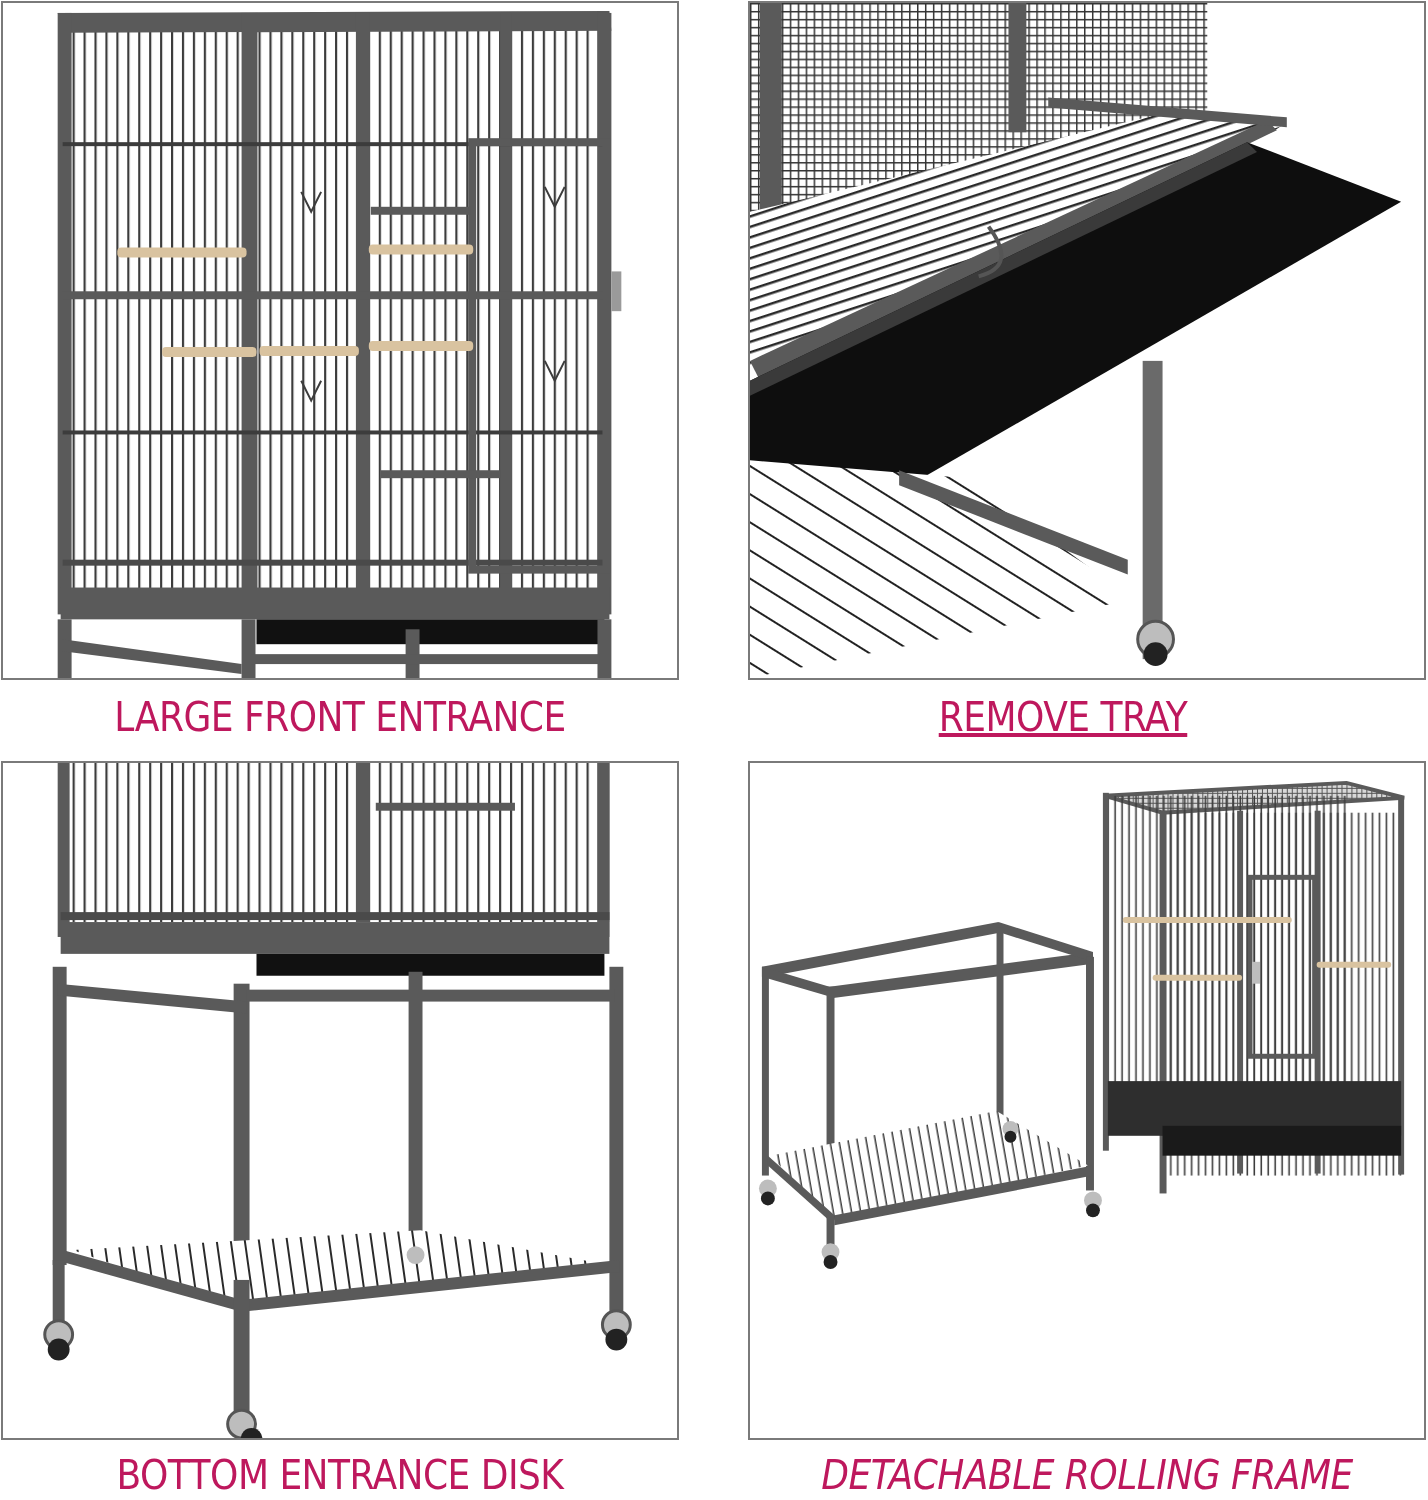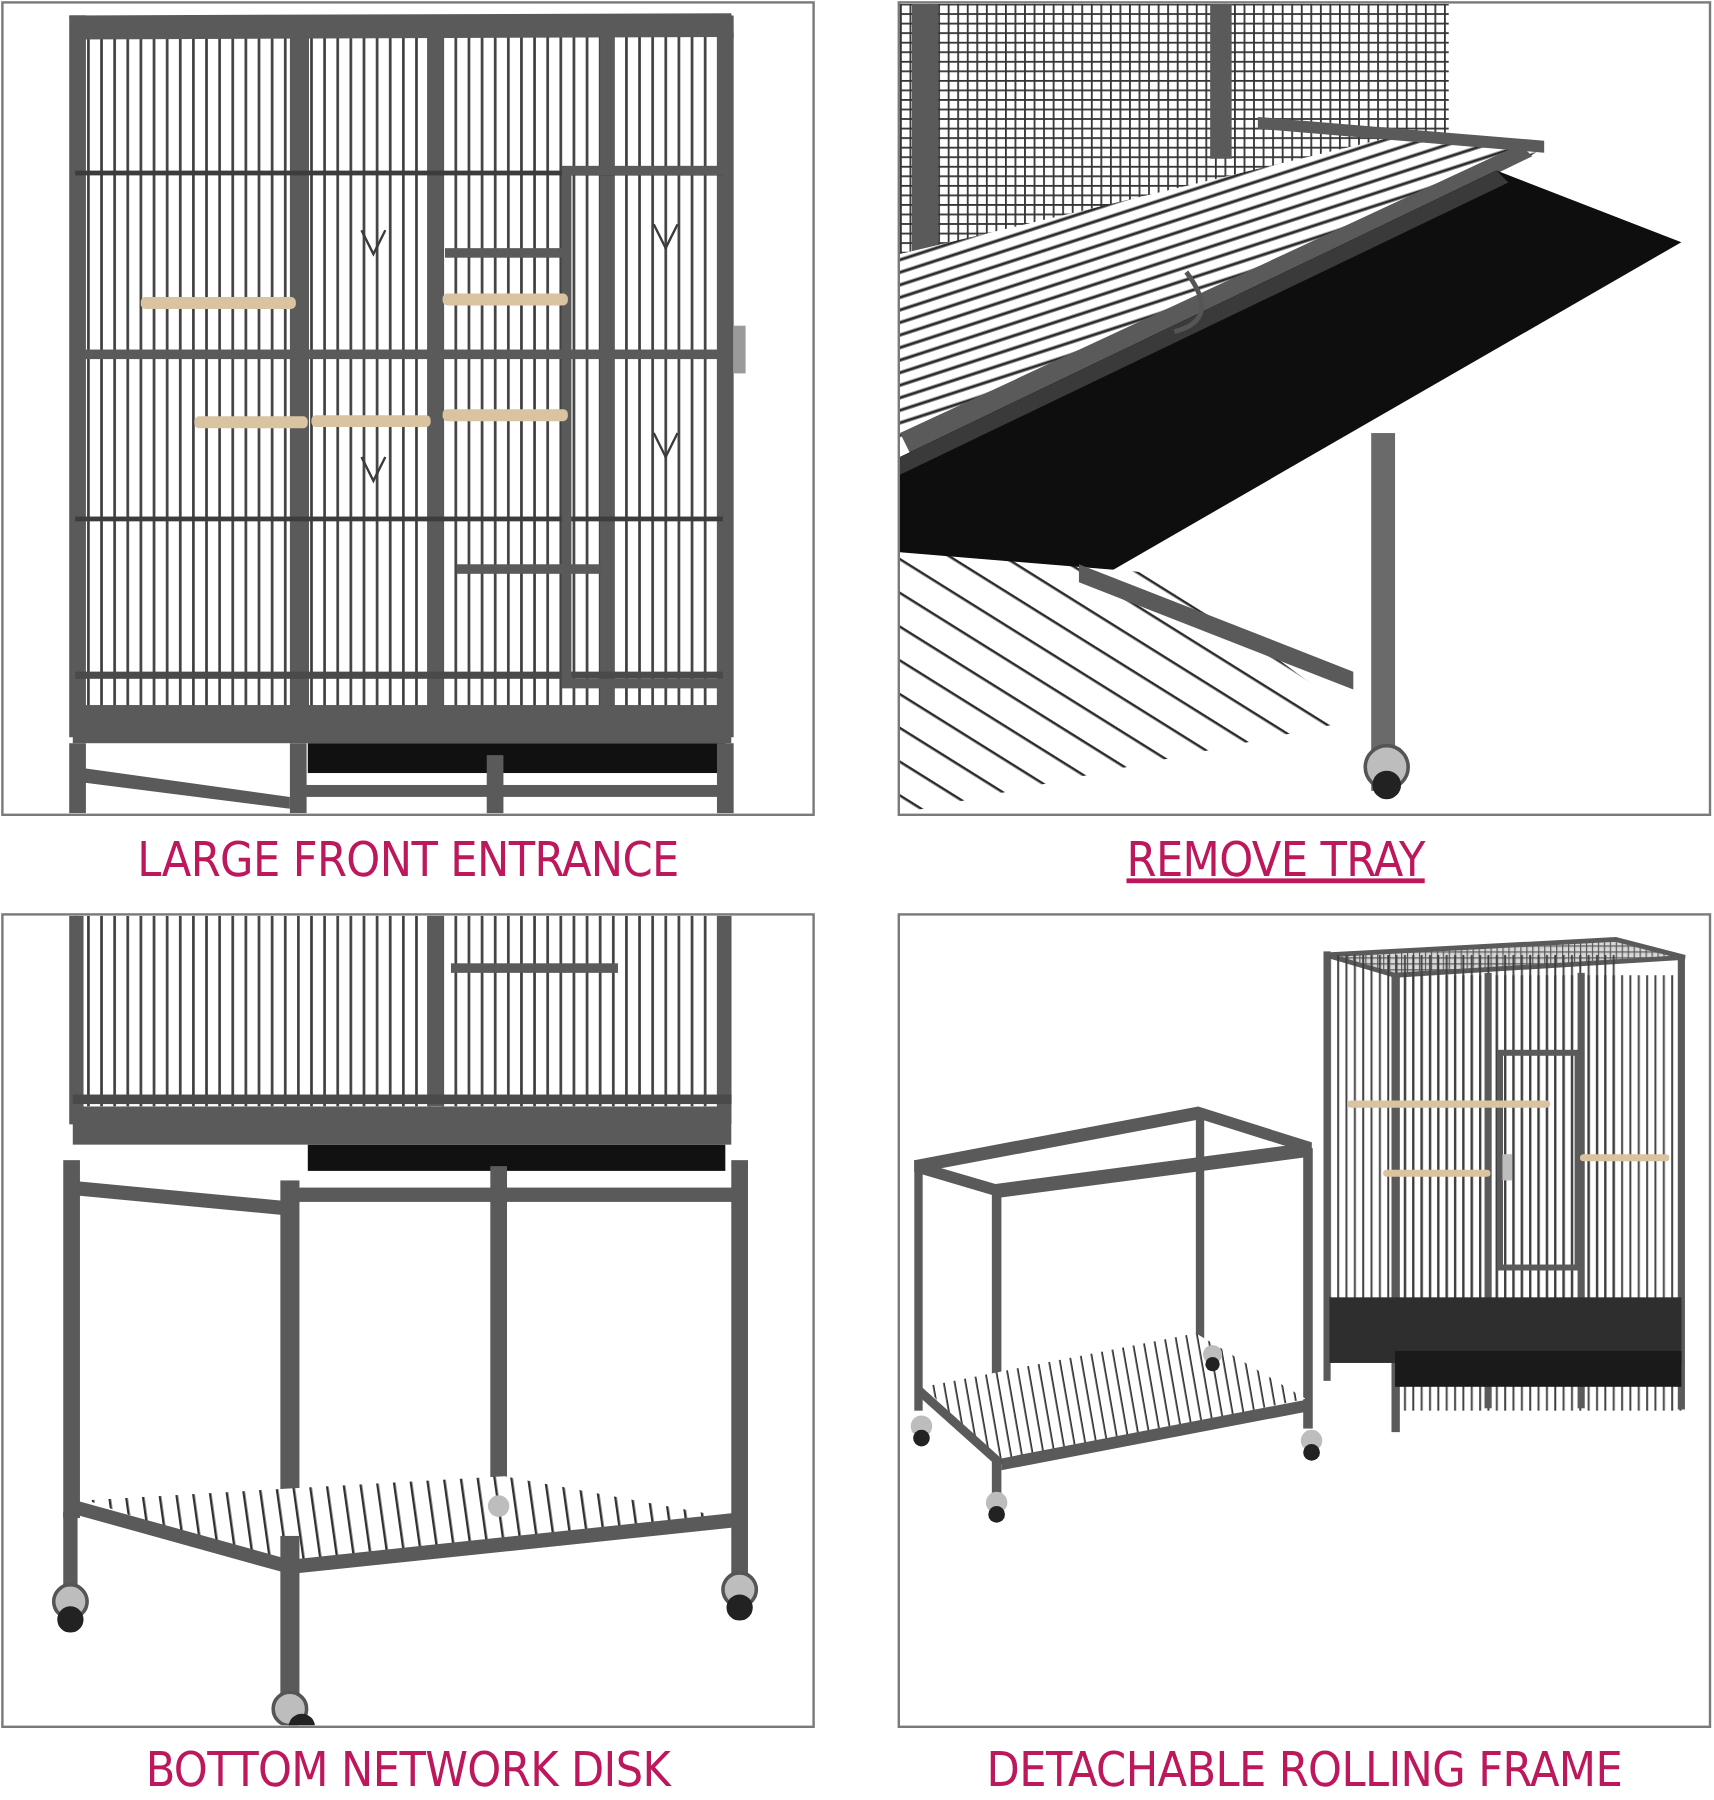--- a/index.html
+++ b/index.html
@@ -9,21 +9,21 @@
   .panel svg { position:absolute; left:0; top:0; width:100%; height:100%; }
   .caption { position:absolute; text-align:center; color:#be185d; font-size:40px; letter-spacing:-0.5px;
              font-family:"DejaVu Sans", sans-serif; font-stretch:condensed; white-space:nowrap; }
   #p1 { left:1px; top:1px; width:678px; height:679px; }
   #p2 { left:748px; top:1px; width:678px; height:679px; }
   #p3 { left:1px; top:761px; width:678px; height:679px; }
   #p4 { left:748px; top:761px; width:678px; height:679px; }
   #c1 { left:1px; top:694px; width:678px; }
   #c2 { left:724px; top:694px; width:678px;text-decoration:underline; }
   #c3 { left:1px; top:1452px; width:678px; }
-  #c4 { left:748px; top:1452px; width:678px; }
+  #c4 { left:748px; top:1452px; width:678px;font-style:italic; }
 </style>
 </head>
 <body>
 
 <div class="panel" id="p1">
   <svg viewBox="0 0 678 679" preserveAspectRatio="none">
     <defs>
       <pattern id="bars1" width="11" height="10" patternUnits="userSpaceOnUse">
         <rect x="4" y="0" width="2.2" height="10" fill="#3c3c3c"></rect>
       </pattern>
@@ -152,21 +152,21 @@
 
     <circle cx="56" cy="575" r="14" fill="#bdbdbd" stroke="#555" stroke-width="3"></circle>
     <circle cx="56" cy="590" r="11" fill="#222"></circle>
     <circle cx="617" cy="565" r="14" fill="#bdbdbd" stroke="#555" stroke-width="3"></circle>
     <circle cx="617" cy="580" r="11" fill="#222"></circle>
     <circle cx="240" cy="665" r="14" fill="#bdbdbd" stroke="#555" stroke-width="3"></circle>
     <circle cx="250" cy="680" r="11" fill="#222"></circle>
     <circle cx="415" cy="495" r="9" fill="#bdbdbd"></circle>
   </svg>
 </div>
-<div class="caption" id="c3">BOTTOM NETWORK DISK</div>
+<div class="caption" id="c3">BOTTOM ENTRANCE DISK</div>
 
 <div class="panel" id="p4">
   <svg viewBox="0 0 678 679" preserveAspectRatio="none">
     <defs>
       <pattern id="bars4" width="7" height="8" patternUnits="userSpaceOnUse">
         <rect x="2.5" y="0" width="1.6" height="8" fill="#3c3c3c"></rect>
       </pattern>
       <pattern id="shelf4" width="9" height="9" patternUnits="userSpaceOnUse" patternTransform="rotate(-10)">
         <rect width="9" height="9" fill="#ffffff"></rect>
         <rect x="3.5" y="0" width="1.4" height="9" fill="#2a2a2a"></rect>

